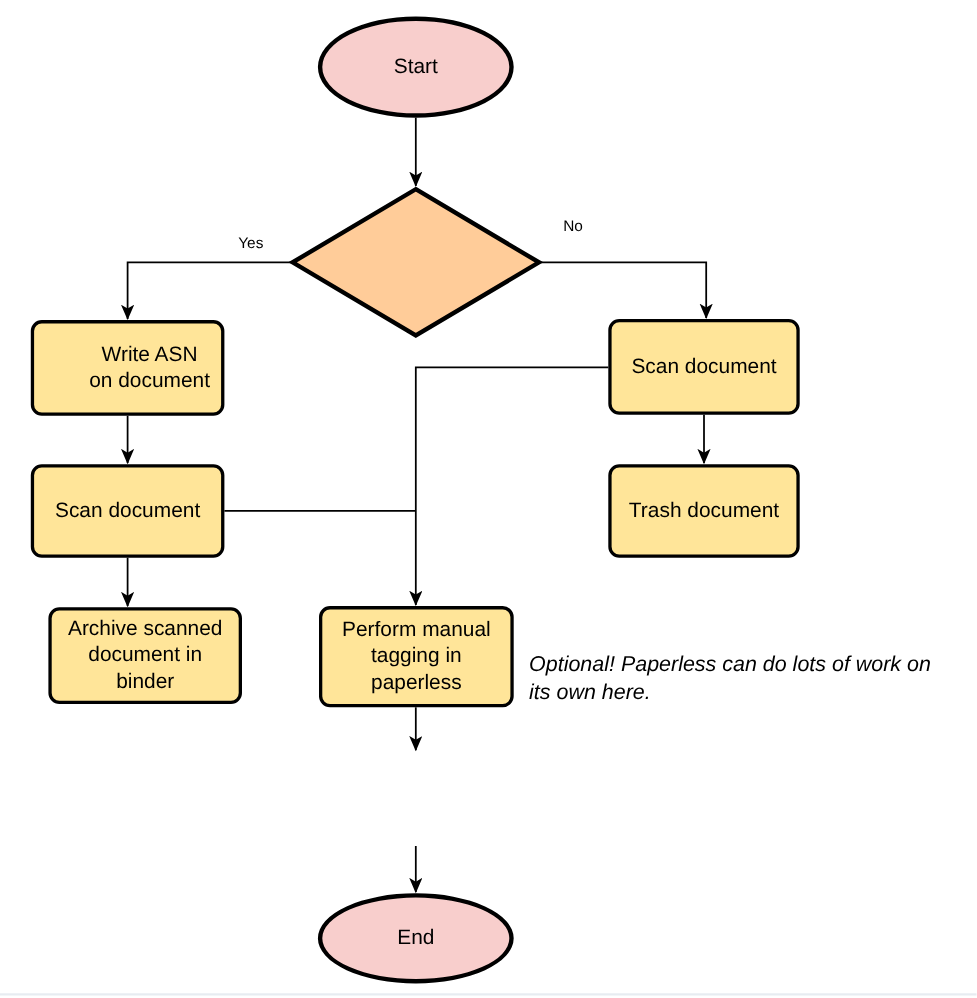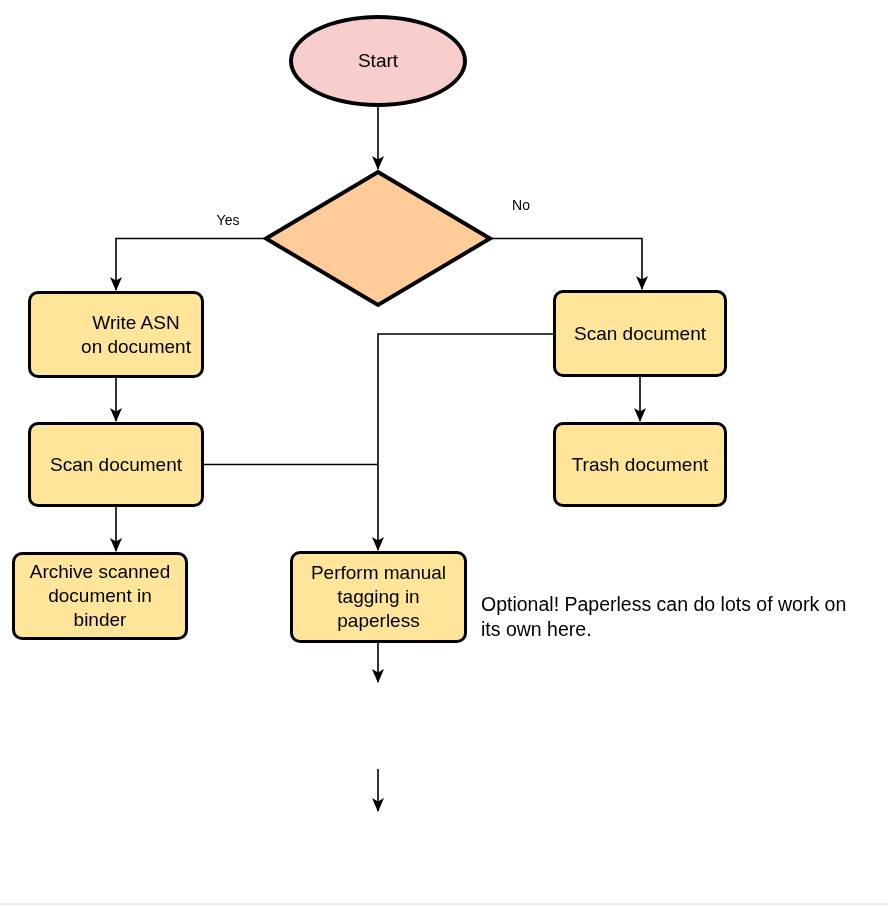--- a/index.html
+++ b/index.html
@@ -70,20 +70,21 @@
     padding: 0 2px;
   }
 
   .note {
     position: absolute;
     left: 481px;
     top: 592px;
     width: 402px;
     font-size: 19.5px;
     line-height: 25px;
+    font-style: italic;
     white-space: pre-line;
     color: var(--text, #000);
   }
 
   .bottom-rule {
     position: absolute;
     left: 0;
     top: 903px;
     width: 888px;
     height: 2px;
@@ -124,38 +125,41 @@
   <div class="edge-label" style="left:202px; top:209px; width:52px;">Yes</div>
   <div class="edge-label" style="left:497px; top:194px; width:48px;">No</div>
 
   <div class="node process" style="left:28px; top:291px; width:176px; height:87px;padding-left:40px;">
     <span>Write ASN
 on document</span>
   </div>
   <div class="node process" style="left:28px; top:422px; width:176px; height:85px;">
     <span>Scan document</span>
   </div>
-  <div class="node process" style="left:12px; top:552px; width:176px; height:88px;">
+  <div class="node process" style="left:44px; top:552px; width:176px; height:88px;">
     <span>Archive scanned
 document in
 binder</span>
   </div>
 
   <div class="node process" style="left:553px; top:290px; width:174px; height:87px;">
     <span>Scan document</span>
   </div>
   <div class="node process" style="left:553px; top:422px; width:174px; height:85px;">
     <span>Trash document</span>
   </div>
 
   <div class="node process" style="left:290px; top:551px; width:177px; height:92px;">
     <span>Perform manual
 tagging in
 paperless</span>
   </div>
 
+  <div class="node terminal" style="left:289px; top:812px; width:178px; height:82px;">
+    <span>End</span>
+  </div>
 
   <div class="note">Optional! Paperless can do lots of work on
 its own here.</div>
 
   <div class="bottom-rule"></div>
 
 </div>
 
 </body></html>

